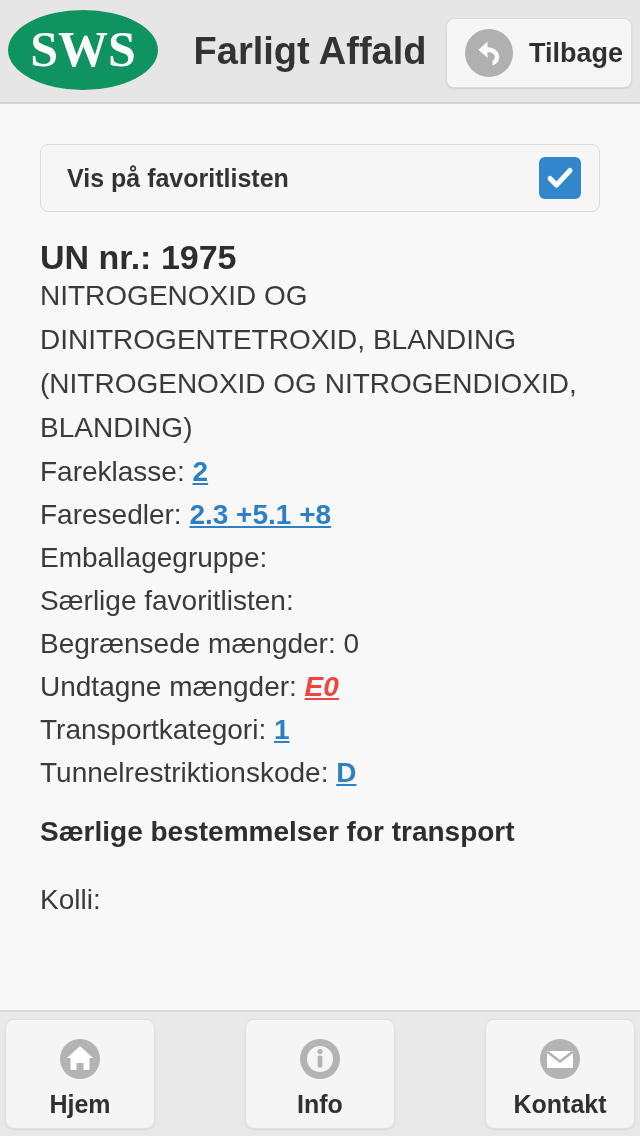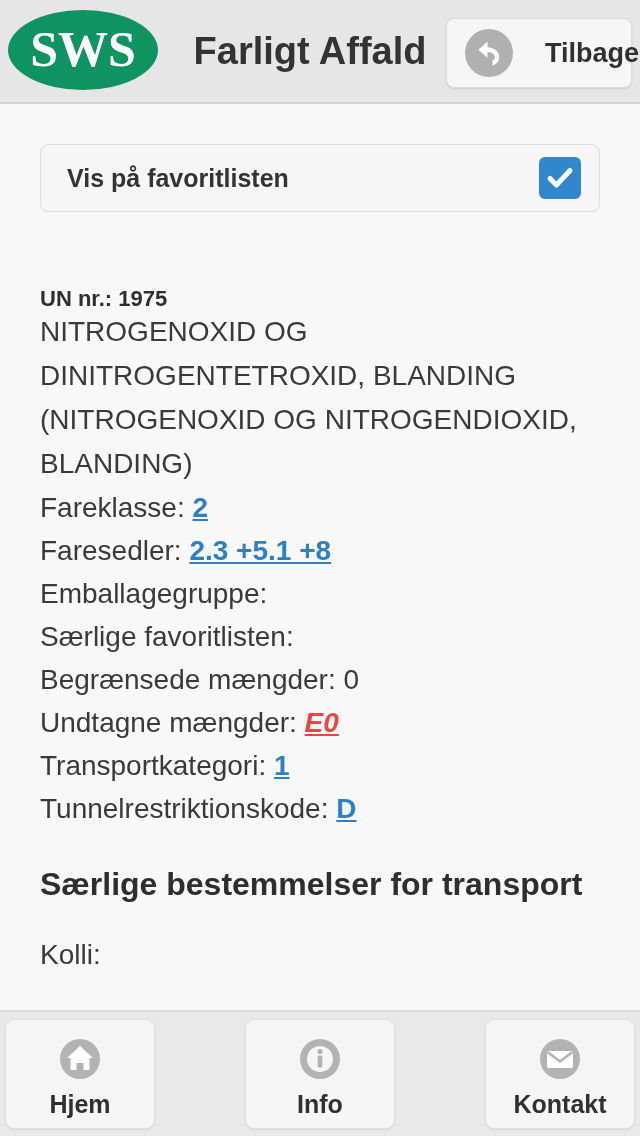--- a/index.html
+++ b/index.html
@@ -77,21 +77,20 @@
     width: 186px;
     height: 70px;
     background: #f6f6f6;
     border: 1px solid #dcdcdc;
     border-radius: 8px;
     box-shadow: 0 1px 2px rgba(0,0,0,0.10);
     display: flex;
     align-items: center;
     padding-left: 18px;
     cursor: pointer;
-    gap: 16px;
   }
   .back-icon {
     width: 48px;
     height: 48px;
     flex: 0 0 auto;
     display: block;
   }
   .back-label {
     margin-left: 16px;
     font-size: 27px;
@@ -140,25 +139,24 @@
     position: absolute;
     left: 0;
     top: 240px;
     width: 640px;
     height: 772px;
     overflow: hidden;
     padding: 0 40px;
   }
 
   .un-heading {
-    font-size: 22px;
+    font-size: 34px;
     font-weight: bold;
     color: #2e2e2e;
     line-height: 1.0;
-    margin-top: 48px;
     white-space: nowrap;
   }
 
   .substance-name {
     font-size: 28px;
     font-weight: normal;
     color: #3a3a3a;
     line-height: 44px;
     margin-top: 0;
     max-width: 560px;
@@ -174,24 +172,24 @@
     color: #2e80c4;
     text-decoration: underline;
     font-weight: bold;
     cursor: pointer;
   }
   .prop-line .val-plain {
     color: #3a3a3a;
   }
 
   .section-heading {
-    font-size: 32px;
+    font-size: 28px;
     font-weight: bold;
     color: #2e2e2e;
-    margin-top: 36px;
+    margin-top: 22px;
     white-space: nowrap;
   }
 
   .kolli-line {
     font-size: 28px;
     color: #3a3a3a;
     margin-top: 36px;
     white-space: nowrap;
   }
 

